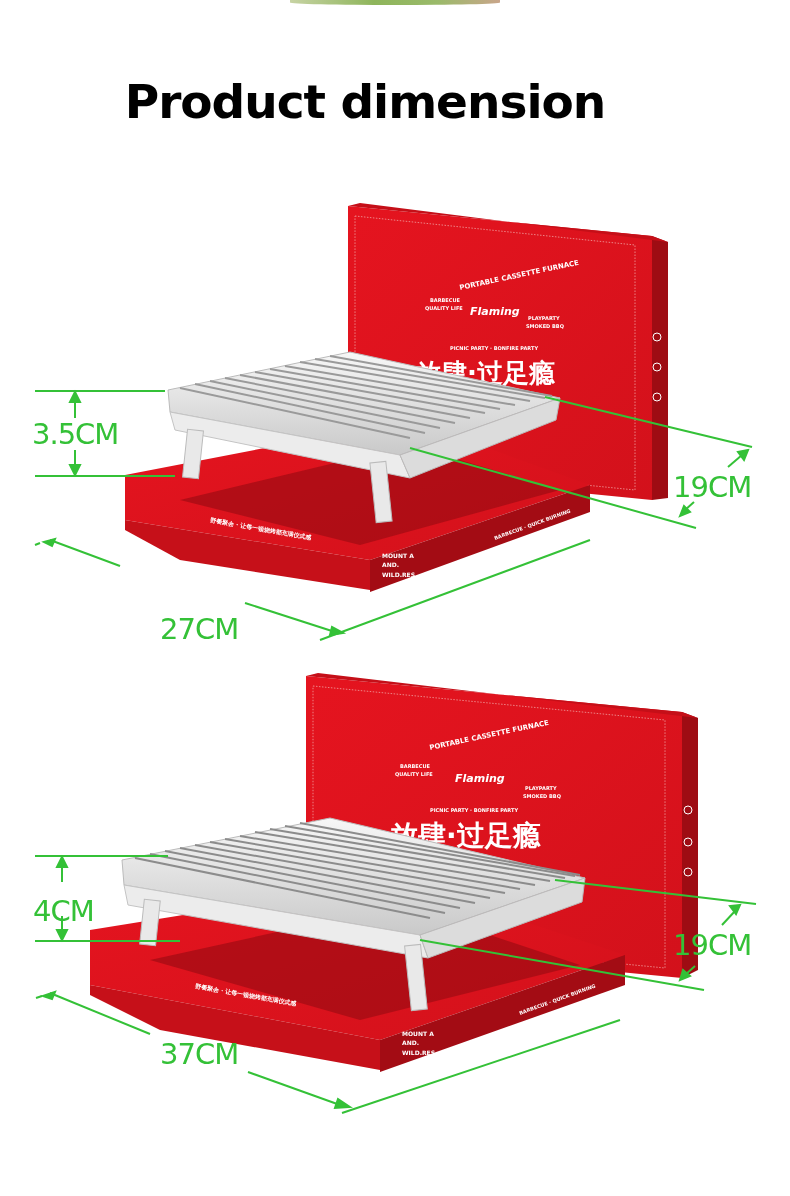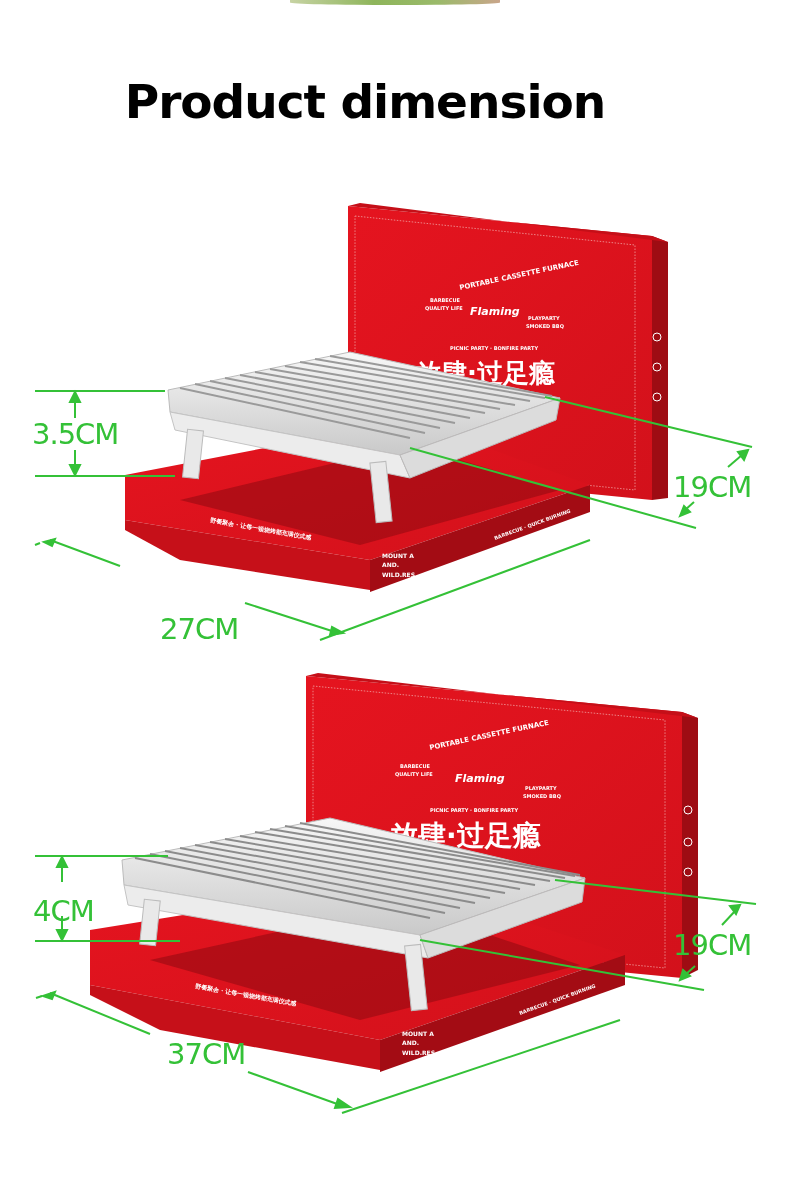--- a/index.html
+++ b/index.html
@@ -200,15 +200,15 @@
       <line x1="36" y1="998" x2="42" y2="996"></line>
       <line x1="50" y1="993" x2="150" y2="1034"></line>
       <polygon points="43,996 55,992 52,999"></polygon>
       <line x1="248" y1="1072" x2="340" y2="1105"></line>
       <polygon points="350,1107 338,1099 335,1108"></polygon>
       <line x1="342" y1="1113" x2="620" y2="1020"></line>
     </g>
   </svg>
 
   <div class="dim-label" style="left:33px;top:234px;">4CM</div>
-  <div class="dim-label" style="left:160px;top:377px;margin-left:7px;">37CM</div>
+  <div class="dim-label" style="left:160px;top:377px;">37CM</div>
   <div class="dim-label" style="left:673px;top:268px;">19CM</div>
 </div>
 
 </body></html>

